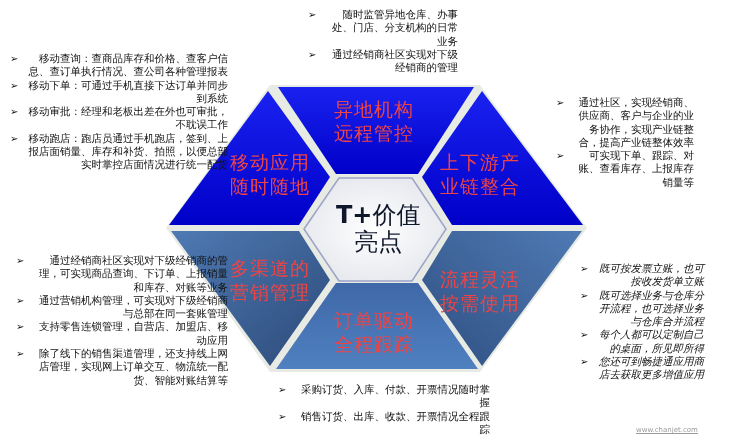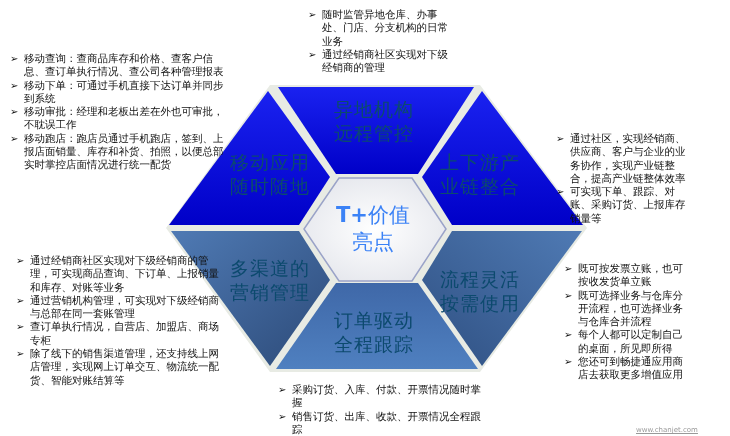--- a/index.html
+++ b/index.html
@@ -1,23 +1,23 @@
 <!DOCTYPE html>
 <html><head>
 <meta charset="utf-8">
 <style>
   html, body { margin:0; padding:0; }
   body { width:730px; height:436px; position:relative; background:#ffffff; overflow:hidden;
          font-family:"DejaVu Sans","Liberation Sans",sans-serif; }
   #diagram { position:absolute; left:0; top:0; }
-  .blurb { position:absolute; font-size:10.5px; line-height:13.3px; color:#111; margin:0; padding:0; list-style:none; }
+  .blurb { position:absolute; font-size:10.5px; line-height:13.3px; color:#111; margin:0; padding:0; list-style:none;text-align:right; }
   .blurb li { position:relative; padding-left:14px; }
   .blurb li::before { content:"\27A2"; position:absolute; left:0; top:0; font-size:10px; }
-  .seg-label { position:absolute; color:#0c4a6e; font-size:19px; line-height:24px; text-align:center; letter-spacing:1px; white-space:nowrap; }
-  .center-label { position:absolute; color:#3b82f6; font-size:21px; line-height:27px; text-align:center; white-space:nowrap; }
+  .seg-label { position:absolute; color:#ef4444; font-size:19px; line-height:24px; text-align:center; letter-spacing:1px; white-space:nowrap; }
+  .center-label { position:absolute; color:#0f172a; font-size:24px; line-height:27px; text-align:center; white-space:nowrap; }
   .center-label .tplus { font-weight:bold; }
   .watermark { position:absolute; left:636px; top:426px; font-size:7px; color:#999;text-decoration:underline; }
 </style>
 </head>
 <body>
 
 <svg id="diagram" width="730" height="436" viewBox="0 0 730 436">
   <defs>
     <linearGradient id="gBlue" x1="0" y1="0" x2="0" y2="1">
       <stop offset="0" stop-color="#1a22f0"></stop>
@@ -93,33 +93,33 @@
   <li>通过经销商社区实现对下级经销商的管理</li>
 </ul>
 
 <ul class="blurb" style="left:10px;top:52px;width:218px;">
   <li>移动查询：查商品库存和价格、查客户信息、查订单执行情况、查公司各种管理报表</li>
   <li>移动下单：可通过手机直接下达订单并同步到系统</li>
   <li>移动审批：经理和老板出差在外也可审批，不耽误工作</li>
   <li>移动跑店：跑店员通过手机跑店，签到、上报店面销量、库存和补货、拍照，以便总部实时掌控店面情况进行统一配货</li>
 </ul>
 
-<ul class="blurb" style="left:556px;top:96px;width:138px;margin-top:36px;">
+<ul class="blurb" style="left:556px;top:96px;width:138px;">
   <li>通过社区，实现经销商、供应商、客户与企业的业务协作，实现产业链整合，提高产业链整体效率</li>
-  <li>可实现下单、跟踪、对账、采购订货、上报库存销量等</li>
+  <li>可实现下单、跟踪、对账、查看库存、上报库存销量等</li>
 </ul>
 
 <ul class="blurb" style="left:16px;top:254px;width:212px;">
   <li>通过经销商社区实现对下级经销商的管理，可实现商品查询、下订单、上报销量和库存、对账等业务</li>
   <li>通过营销机构管理，可实现对下级经销商与总部在同一套账管理</li>
-  <li>查订单执行情况，自营店、加盟店、商场专柜</li>
+  <li>支持零售连锁管理，自营店、加盟店、移动应用</li>
   <li>除了线下的销售渠道管理，还支持线上网店管理，实现网上订单交互、物流统一配货、智能对账结算等</li>
 </ul>
 
-<ul class="blurb" style="left:564px;top:262px;width:124px;">
+<ul class="blurb" style="left:580px;top:262px;width:124px;font-style:italic;">
   <li>既可按发票立账，也可按收发货单立账</li>
   <li>既可选择业务与仓库分开流程，也可选择业务与仓库合并流程</li>
   <li>每个人都可以定制自己的桌面，所见即所得</li>
   <li>您还可到畅捷通应用商店去获取更多增值应用</li>
 </ul>
 
 <ul class="blurb" style="left:278px;top:383px;width:212px;">
   <li>采购订货、入库、付款、开票情况随时掌握</li>
   <li>销售订货、出库、收款、开票情况全程跟踪</li>
 </ul>

